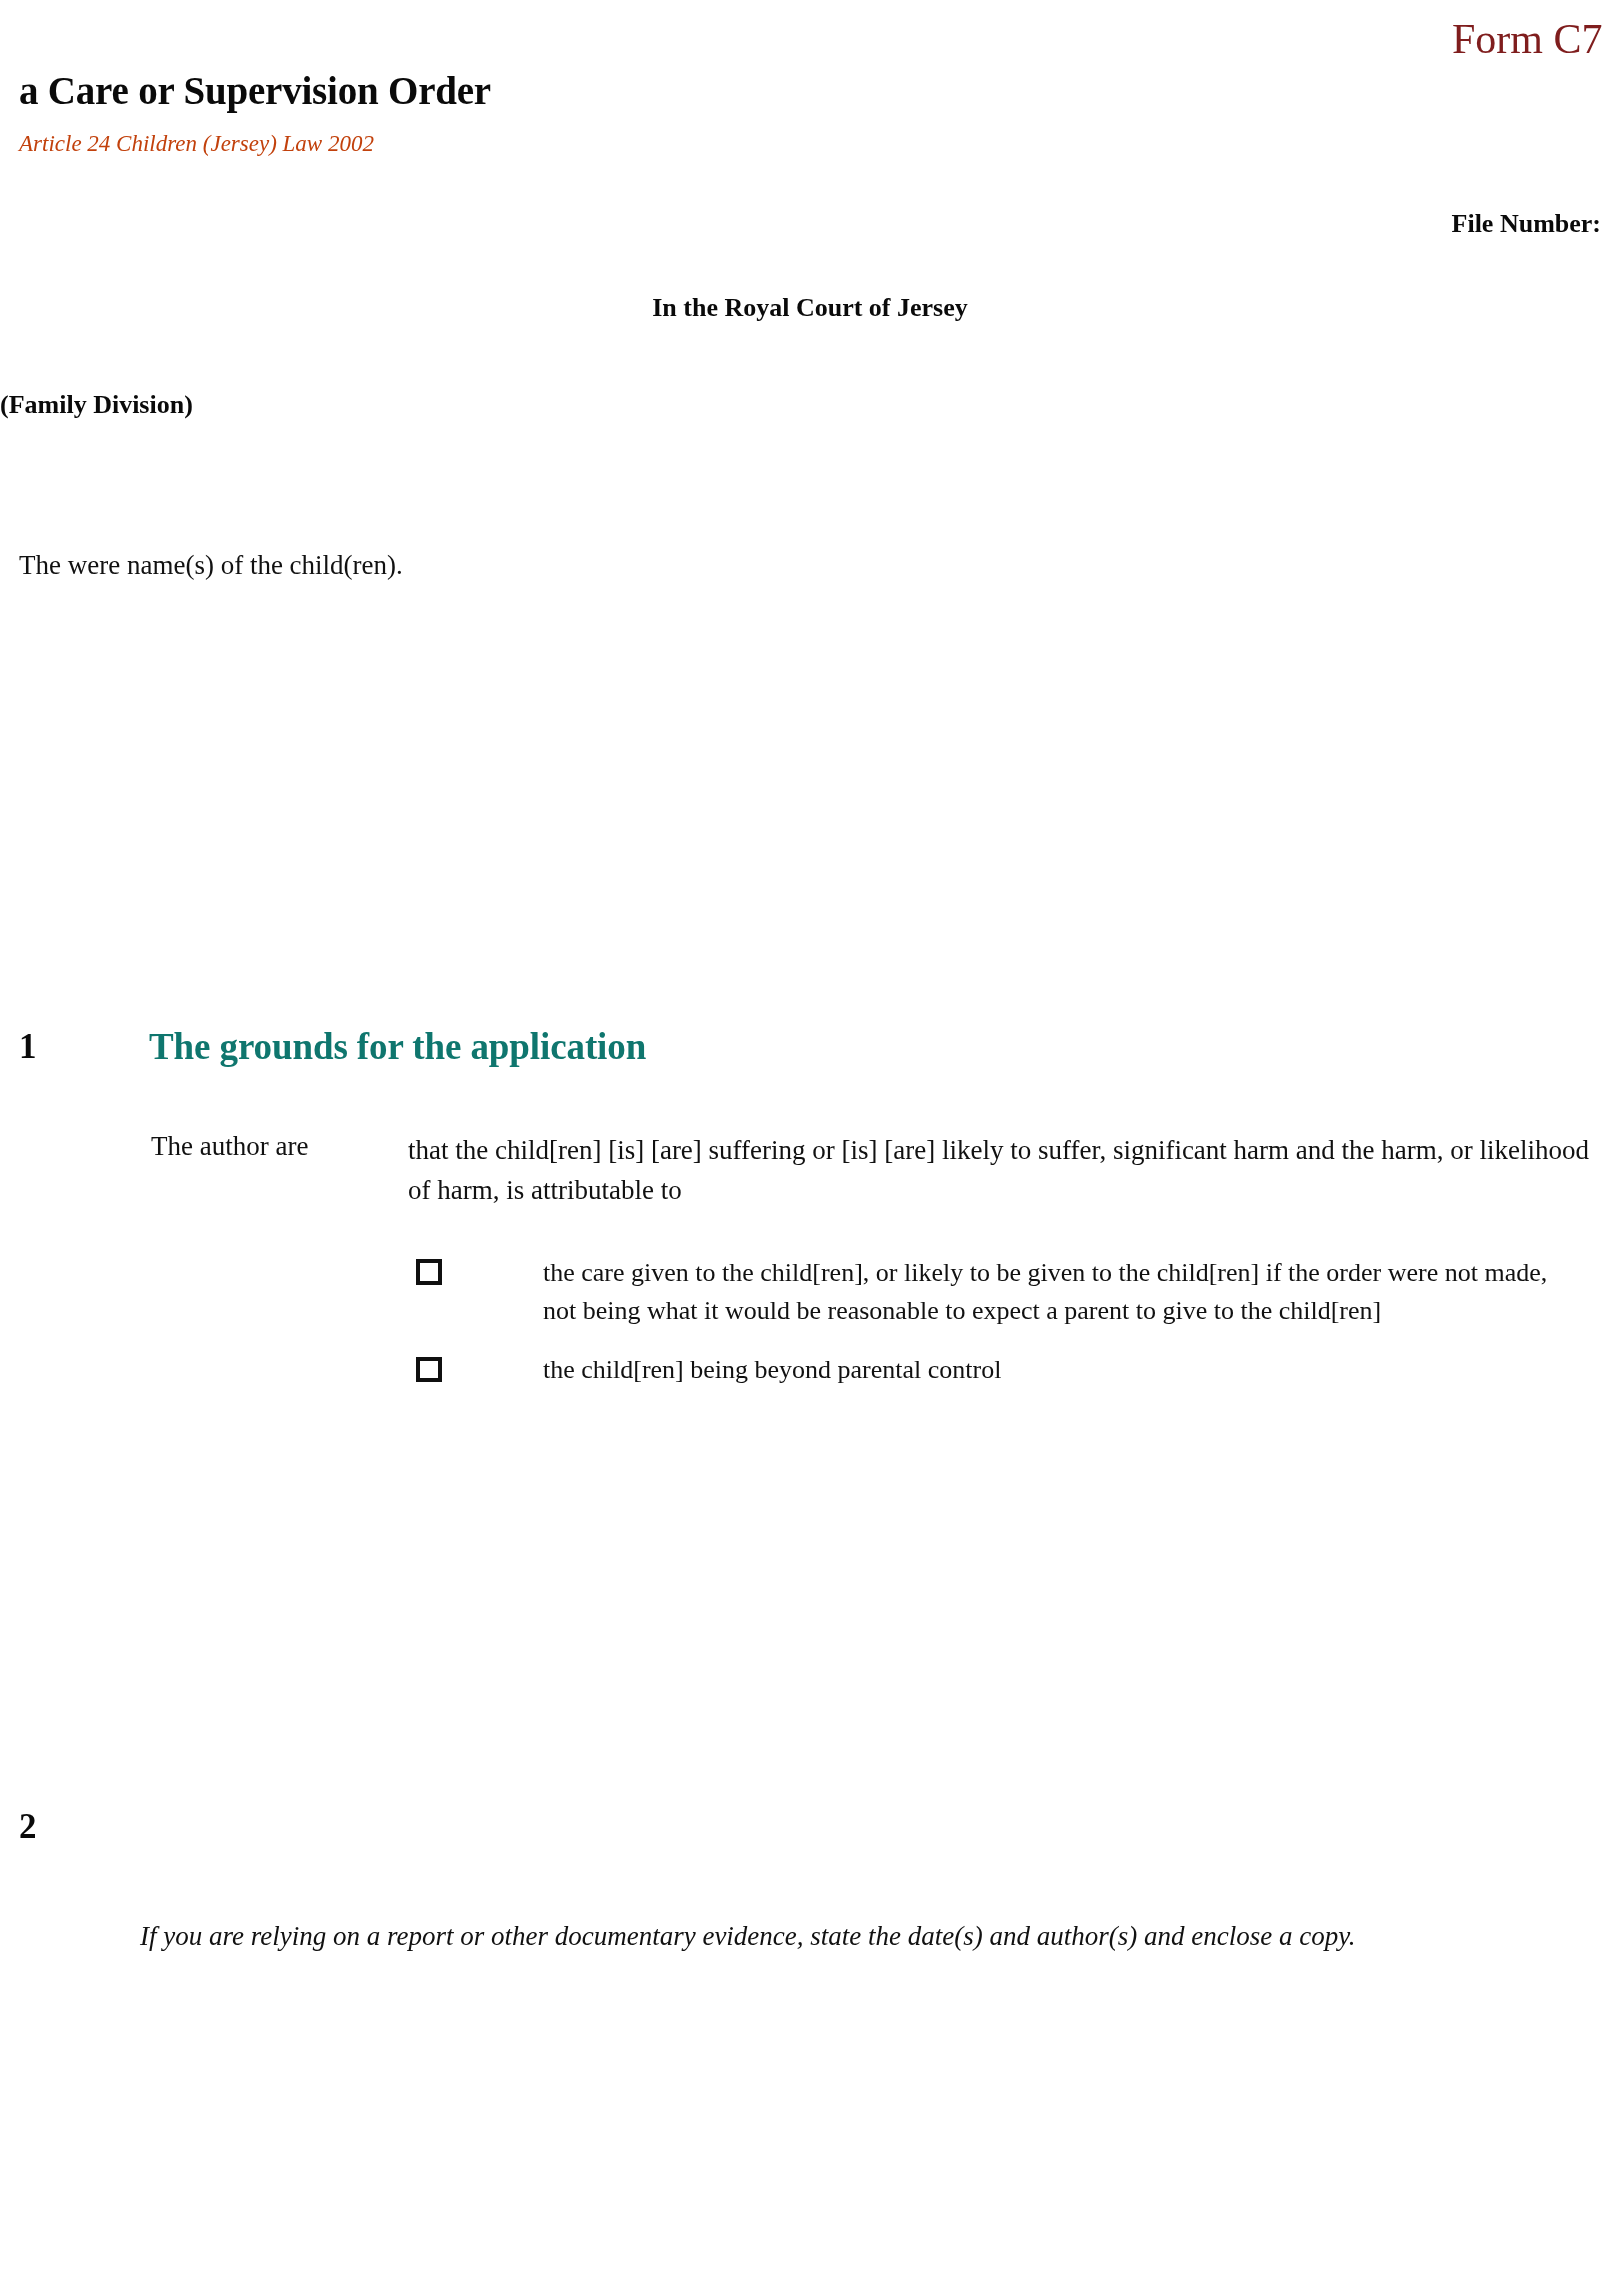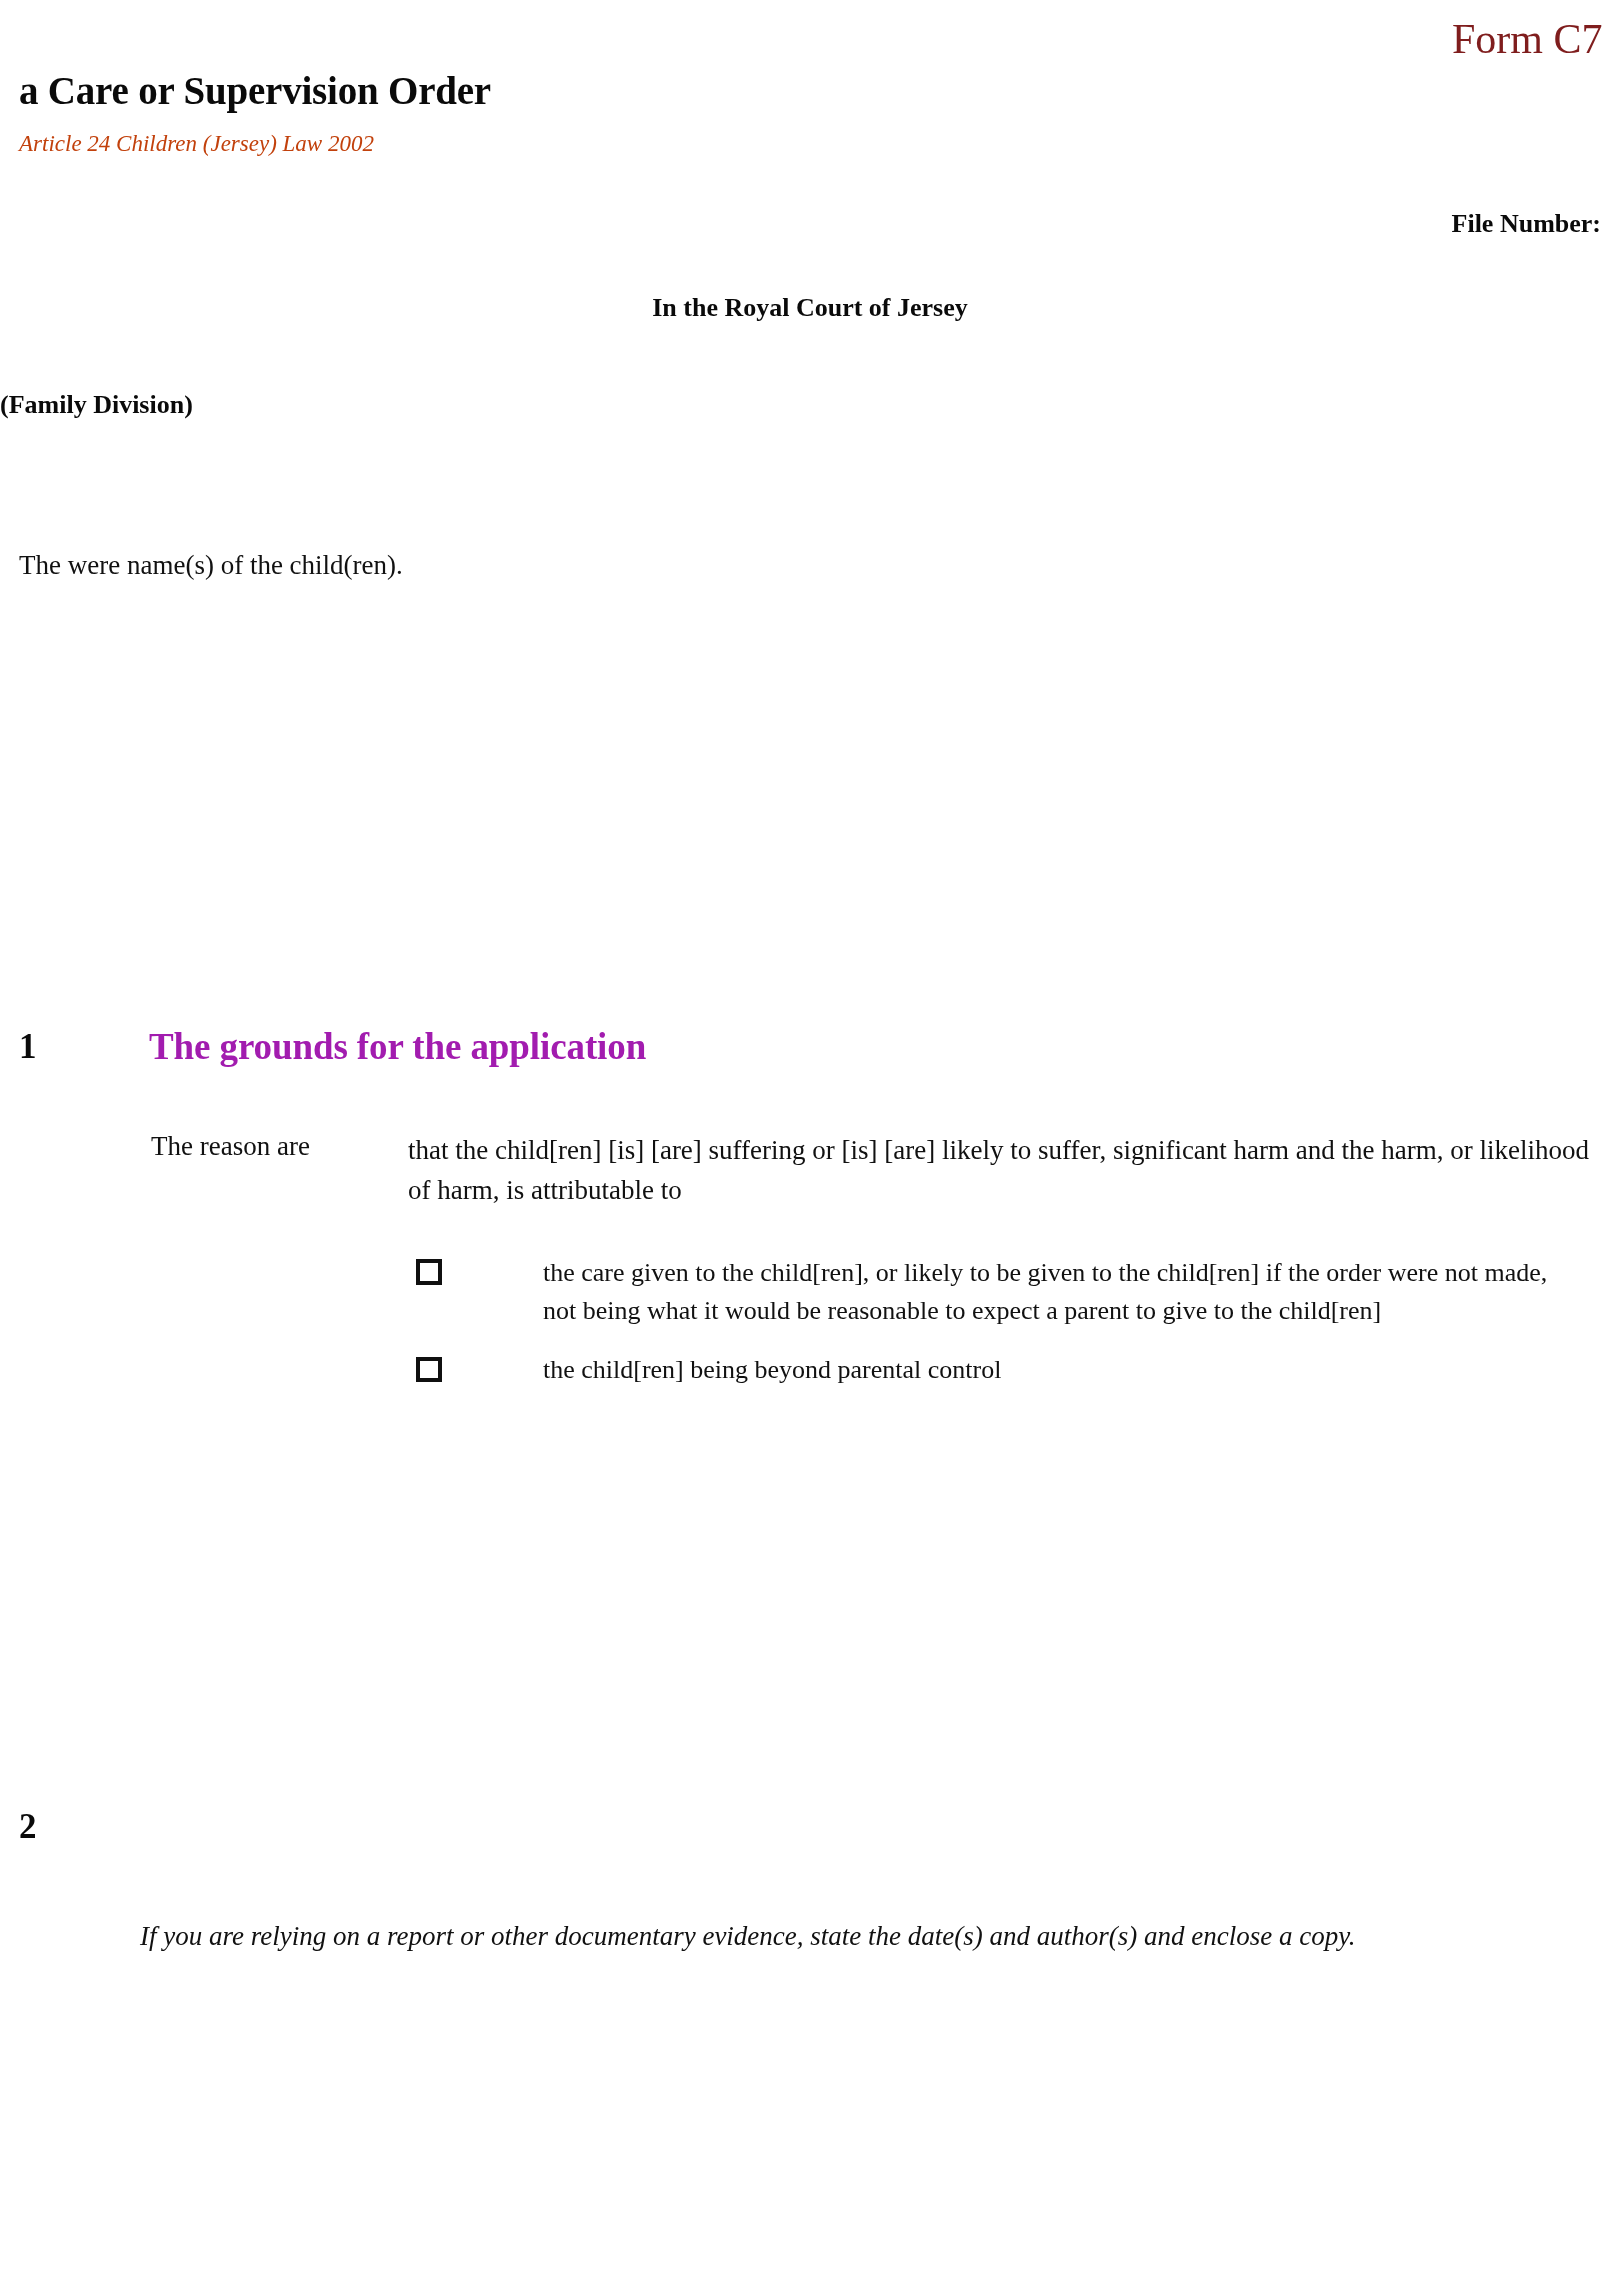--- a/index.html
+++ b/index.html
@@ -121,21 +121,21 @@
     font-weight: bold;
     color: #0a0a0a;
   }
   .section-title {
     position: absolute;
     left: 149px;
     top: -1.8px;
     font-size: 37px;
     font-weight: bold;
     letter-spacing: -0.1px;
-    color: #a21caf;
+    color: #0f766e;
   }
 
   #section-grounds { top: 1027px; }
   #section-reasons { top: 1807px; }
 
   
   .grounds-body {
     position: absolute;
     left: 0;
     top: 104px;
@@ -230,21 +230,21 @@
   <div class="child-names-label">The were name(s) of the child(ren).</div>
   <div class="child-names-field"></div>
 
   <div class="section" id="section-grounds">
     <div class="section-head">
       <span class="section-number">1</span>
       <span class="section-title">The grounds for the application</span>
     </div>
 
     <div class="grounds-body">
-      <span class="grounds-lead-label">The reason are</span>
+      <span class="grounds-lead-label">The author are</span>
       <span class="grounds-lead-text">that the child[ren] [is] [are] suffering or [is] [are] likely to suffer, significant harm and the harm, or likelihood of harm, is attributable to</span>
 
       <div class="checkbox-list">
         <div class="checkbox-row">
           <span class="box"></span>
           <span class="box-text">the care given to the child[ren], or likely to be given to the child[ren] if the order were  not made, not being what it would be reasonable to expect a parent to give to the child[ren]</span>
         </div>
         <div class="checkbox-row">
           <span class="box"></span>
           <span class="box-text">the child[ren] being beyond parental control</span>

